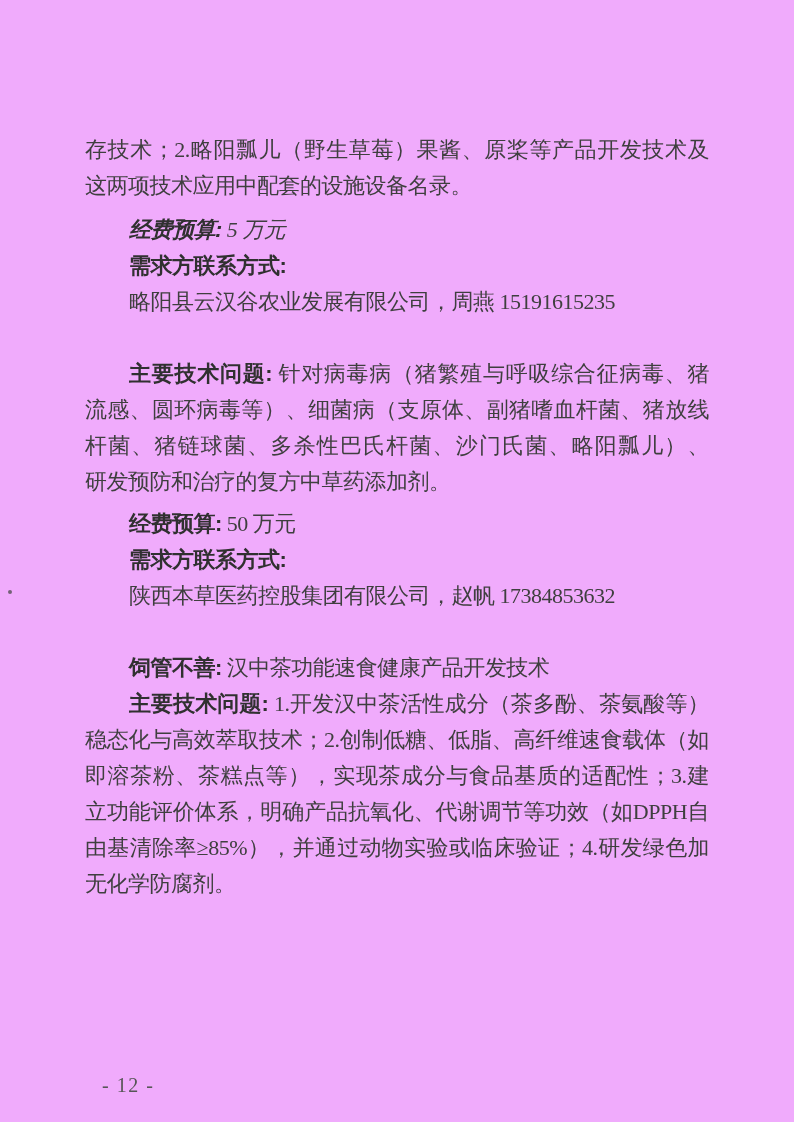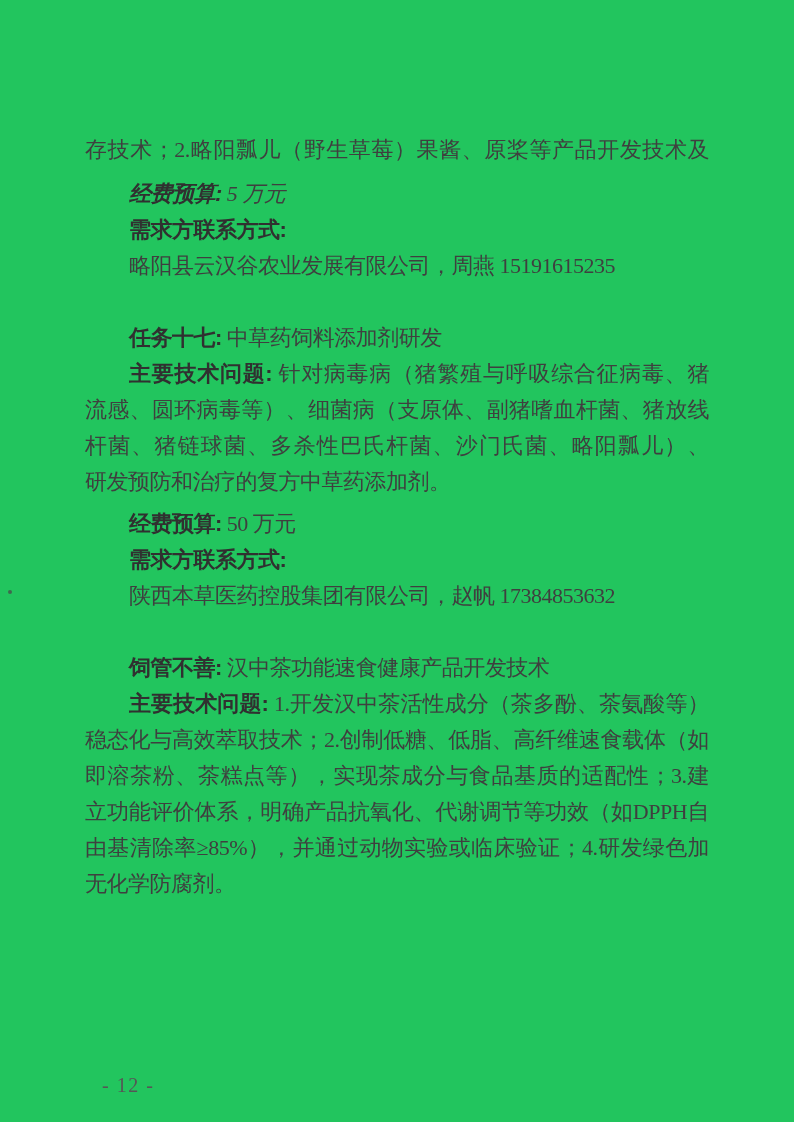--- a/index.html
+++ b/index.html
@@ -1,20 +1,20 @@
 <!DOCTYPE html>
 <html><head>
 <meta charset="utf-8">
 <style>
   html,body{margin:0;padding:0;background:#e8e8e8;}
   .page{
     position:relative;
     width:794px;height:1122px;
     margin:0 auto;
-    background:#22c55e;
+    background:#f0abfc;
     font-family:"Liberation Serif","DejaVu Serif",serif;
     color:#3f3f3f;
     overflow:hidden;
   }
   .content{
     position:absolute;
     left:85px;top:132px;
     width:624px;
     font-size:22px;
     line-height:36px;
@@ -51,36 +51,34 @@
 </head>
 <body>
 
 <div class="page">
 
   <span class="speck"></span>
 
   <div class="content">
 
     <span class="line j">存技术；2.略阳瓢儿（野生草莓）果酱、原桨等产品开发技术及</span>
+    <span class="line">这两项技术应用中配套的设施设备名录。</span>
 
     <div class="line ind mt8">
       <span class="lbl">经费预算:</span><span> 5 万元</span>
     </div>
     <div class="line ind">
       <span class="lbl">需求方联系方式:</span>
     </div>
     <div class="line ind">
       <span>略阳县云汉谷农业发展有限公司，周燕 15191615235</span>
     </div>
 
     <div class="gap"></div>
 
-    <div class="line ind">
-      <span class="lbl">任务十七:</span><span> 中草药饲料添加剂研发</span>
-    </div>
     <div class="line j ind">
       <span class="lbl">主要技术问题:</span><span> 针对病毒病（猪繁殖与呼吸综合征病毒、猪</span>
     </div>
     <span class="line j">流感、圆环病毒等）、细菌病（支原体、副猪嗜血杆菌、猪放线</span>
     <span class="line j">杆菌、猪链球菌、多杀性巴氏杆菌、沙门氏菌、略阳瓢儿）、</span>
     <span class="line">研发预防和治疗的复方中草药添加剂。</span>
 
     <div class="line ind mt6">
       <span class="lbl">经费预算:</span><span> 50 万元</span>
     </div>

